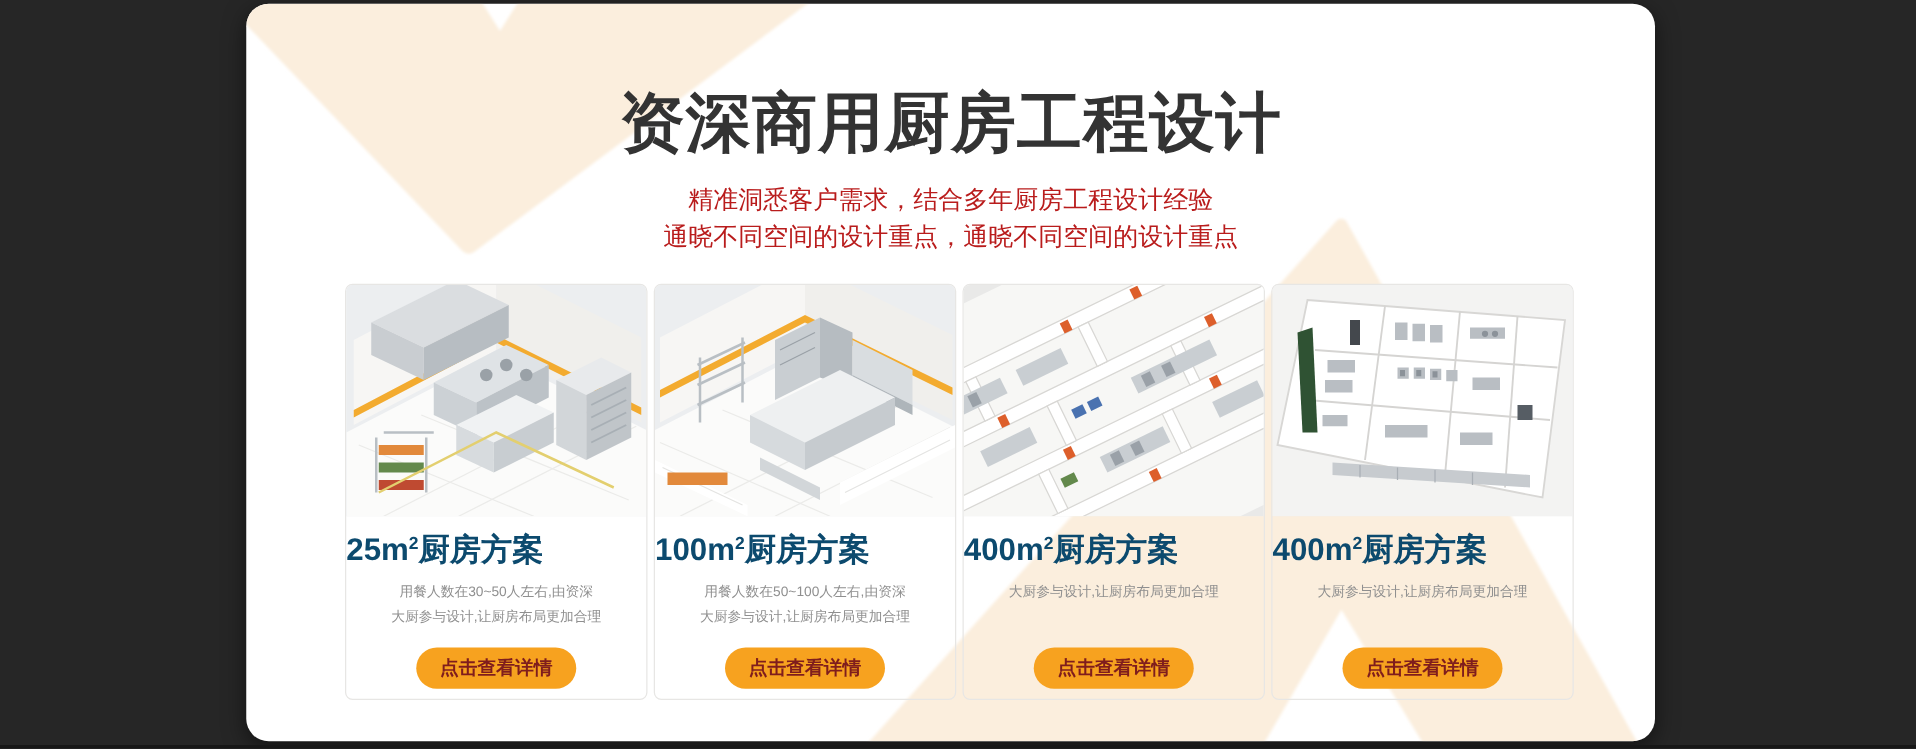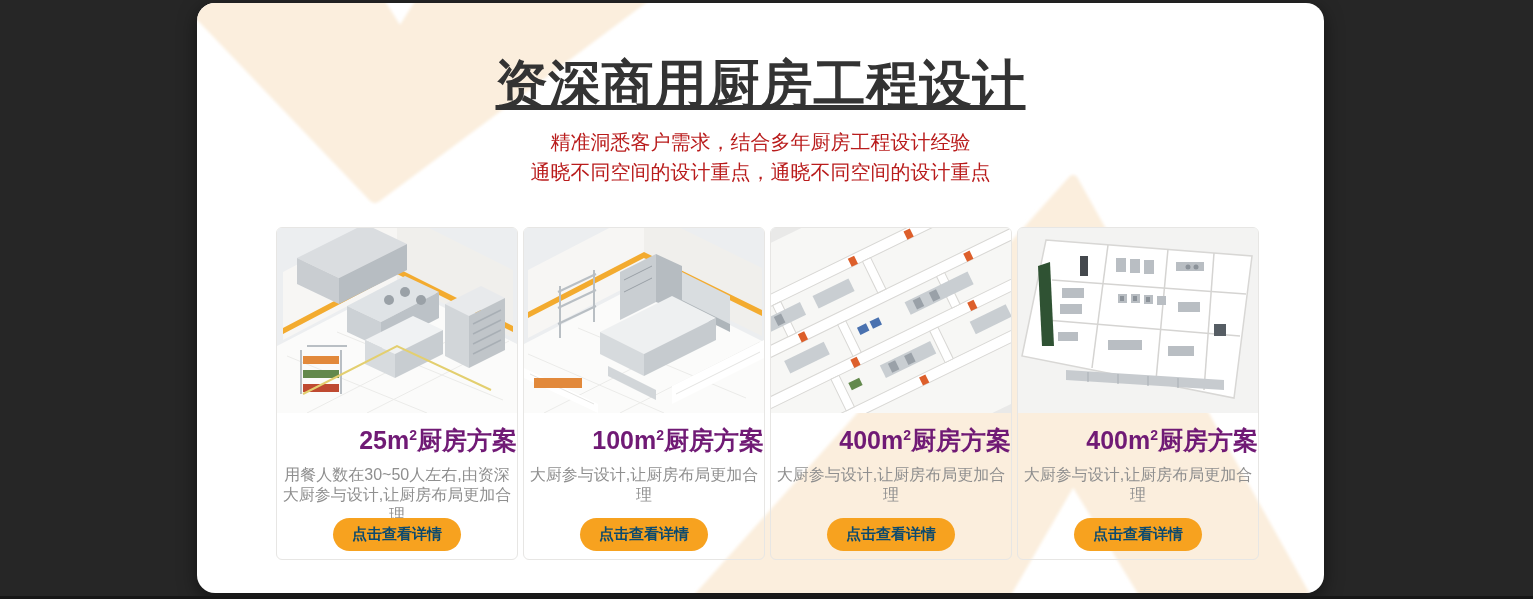--- a/index.html
+++ b/index.html
@@ -4,33 +4,33 @@
 <style>
   html,body{margin:0;padding:0;background:#262626;}
   *{box-sizing:border-box;}
   body{font-family:"Liberation Sans","DejaVu Sans",sans-serif;}
   #screen{position:relative;width:1533px;height:599px;background:#262626;overflow:hidden;}
   #bottom-strip{position:absolute;left:0;bottom:0;width:100%;height:3px;background:#171717;}
   .panel{position:absolute;left:197px;top:3px;width:1127px;height:590px;background:#ffffff;
          border-radius:18px;overflow:hidden;box-shadow:0 5px 18px rgba(0,0,0,.5);}
   .decor{position:absolute;left:0;top:0;z-index:1;pointer-events:none;}
   .header{position:absolute;top:50px;left:0;right:0;text-align:center;z-index:2;}
-  .header h1{margin:0;font-size:52px;line-height:62px;font-weight:700;color:#333333;letter-spacing:1px;text-decoration:underline;}
+  .header h1{margin:15px;font-size:52px;line-height:62px;font-weight:700;color:#333333;letter-spacing:1px;}
   .subtitle{margin:0;font-size:20px;line-height:30px;color:#b91c1c;}
   .subtitle.first{margin-top:12px;}
   .cards{position:absolute;left:79px;top:224px;display:flex;gap:5px;z-index:2;}
   .card{position:relative;width:242px;height:333px;border:1px solid #e7e6e4;border-radius:6px;background:transparent;}
   .card-img{width:240px;height:185px;border-radius:5px 5px 0 0;overflow:hidden;background:#edeff0;}
   .card-img svg{display:block;}
-  .card-title{margin-top:12px;text-align:right;font-size:25px;line-height:30px;font-weight:700;color:#701a75;}
+  .card-title{margin-top:12px;text-align:left;font-size:25px;line-height:30px;font-weight:700;color:#0c4a6e;}
   .card-title .sup{font-size:14px;position:relative;top:-9px;font-weight:700;}
-  .card-desc{margin-top:6px;text-align:center;font-size:16px;line-height:20px;color:#8f8f8f;}
+  .card-desc{margin-top:6px;text-align:center;font-size:11px;line-height:20px;color:#8f8f8f;}
   .detail-btn{position:absolute;left:50%;bottom:8px;transform:translateX(-50%);
       width:128px;height:33px;border:none;border-radius:17px;background:#f7a21f;
-      font-size:15px;font-weight:700;color:#0c4a6e;cursor:pointer;
+      font-size:15px;font-weight:700;color:#7f1d1d;cursor:pointer;
       font-family:"Liberation Sans","DejaVu Sans",sans-serif;}
 </style>
 </head>
 <body>
 
 <div id="screen">
   <div class="panel">
 
     <svg class="decor" width="1127" height="590" viewBox="0 0 1127 590">
       <defs>
@@ -141,20 +141,21 @@
             <g stroke="#e4e4e2" stroke-width="1">
               <line x1="152" y1="166" x2="236" y2="124"></line>
                 <line x1="6" y1="146" x2="70" y2="176"></line>
             </g>
             <polygon points="10,150 58,150 58,160 10,160" fill="#e2893b"></polygon>
             <polygon points="84,138 132,162 132,172 84,148" fill="#d2d6d9"></polygon>
           </svg>
         </div>
         <div class="card-title"><span>100m</span><span class="sup">2</span><span>厨房方案</span></div>
         <div class="card-desc">
+          <div>用餐人数在50~100人左右,由资深</div>
           <div>大厨参与设计,让厨房布局更加合理</div>
         </div>
         <button class="detail-btn">点击查看详情</button>
       </div>
 
       <div class="card">
         <div class="card-img">
           <svg width="240" height="185" viewBox="0 0 240 185">
             <rect width="240" height="185" fill="#e9e9e8"></rect>
             <g transform="rotate(-26 120 92)">

